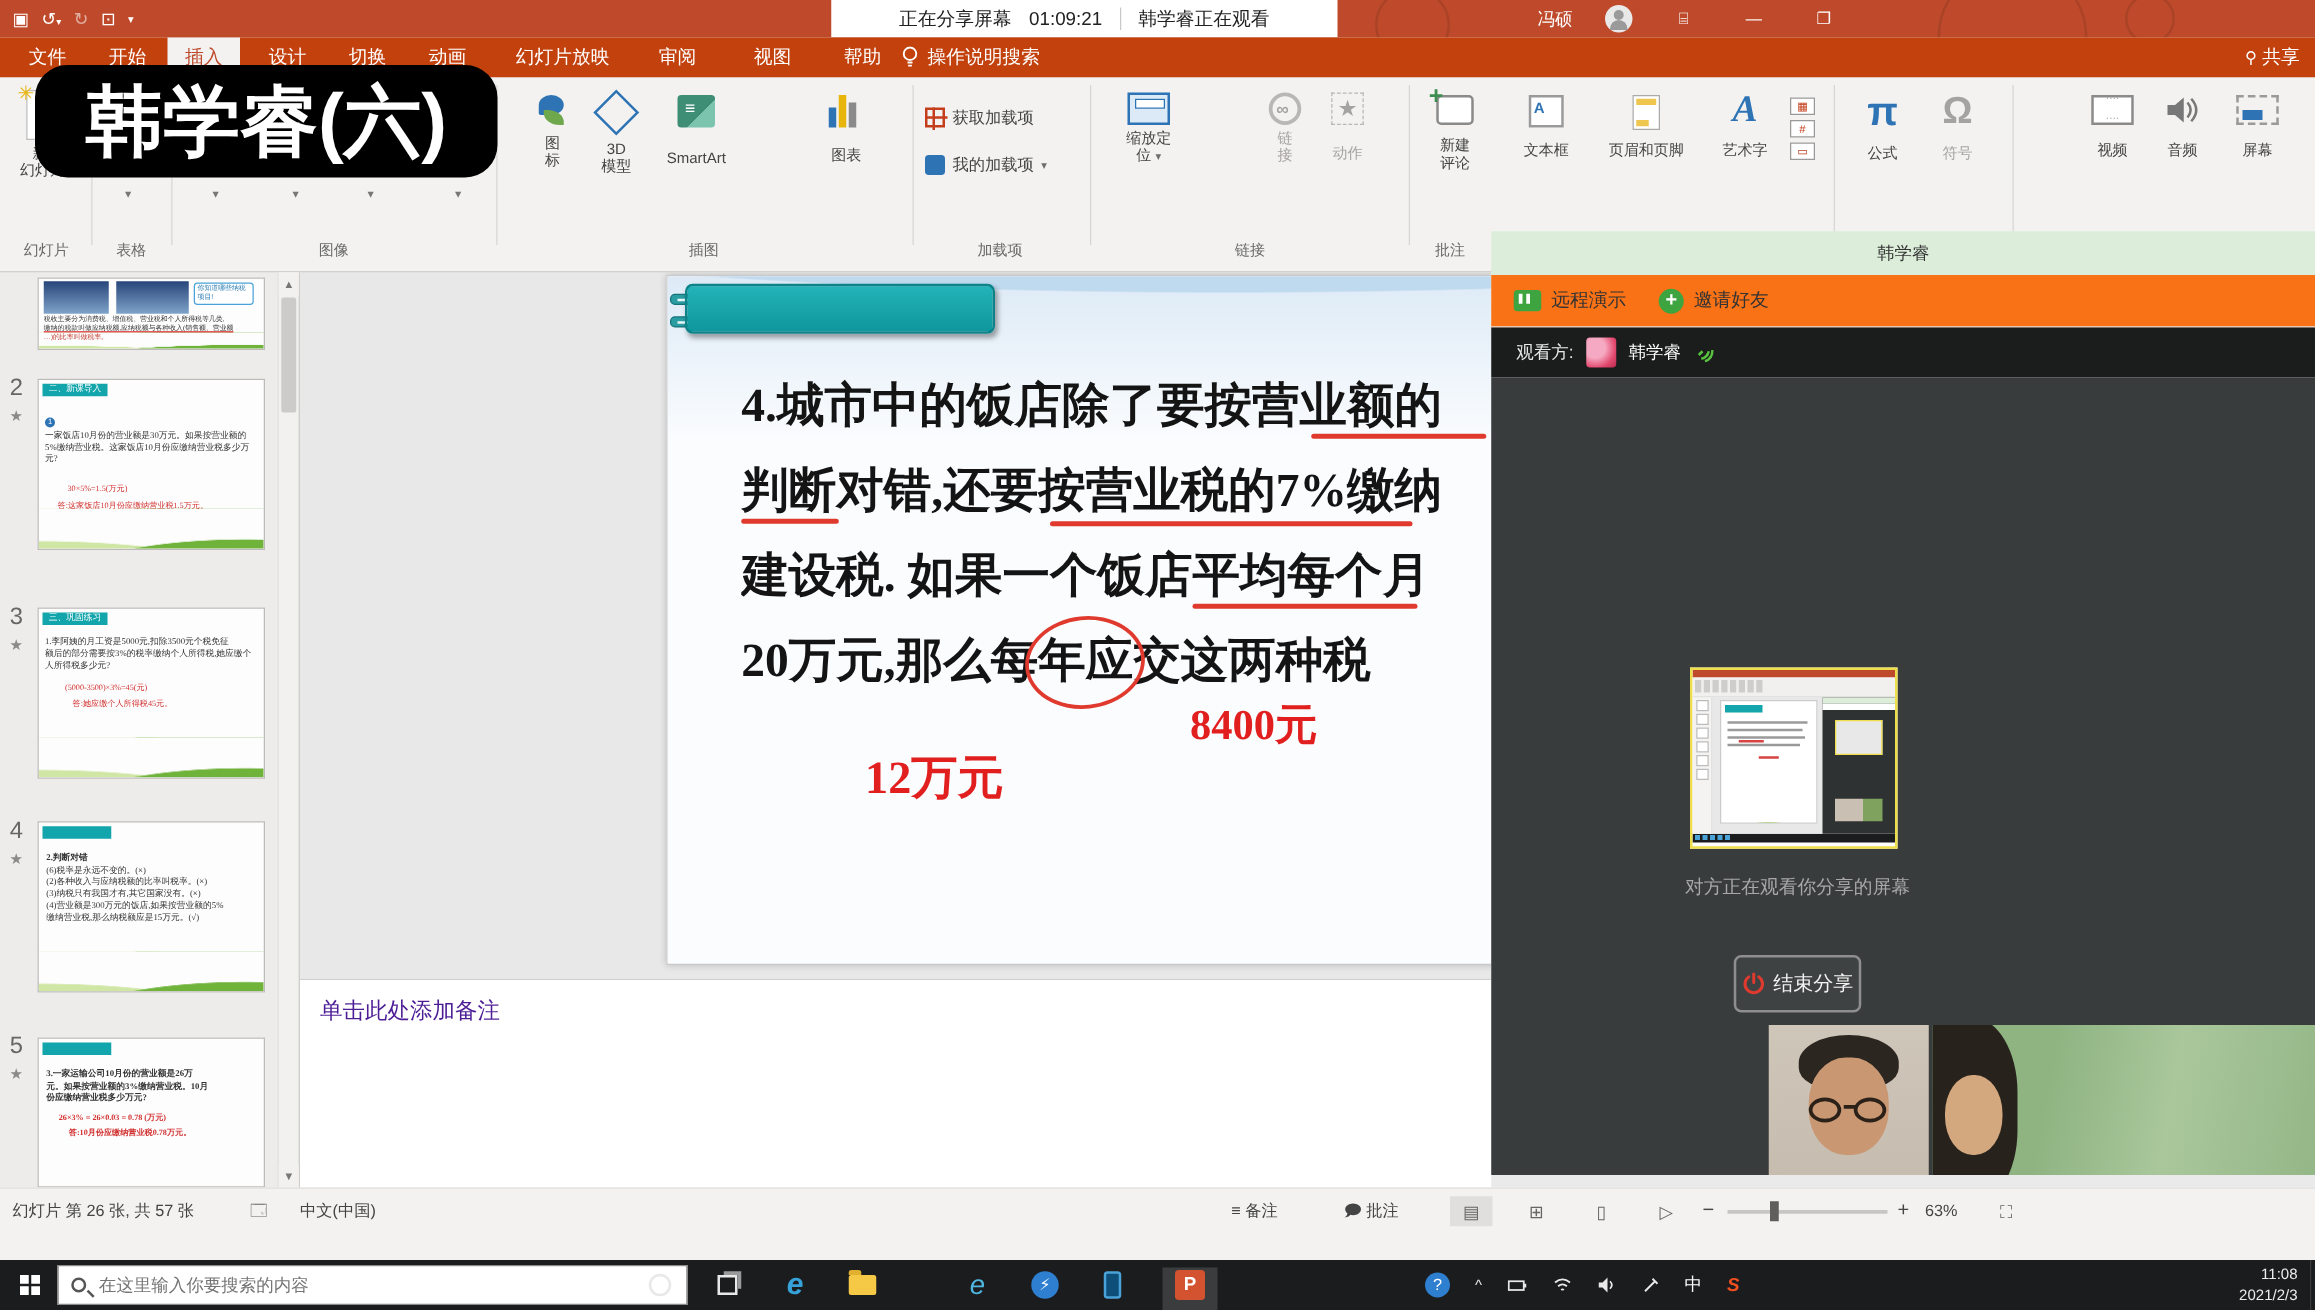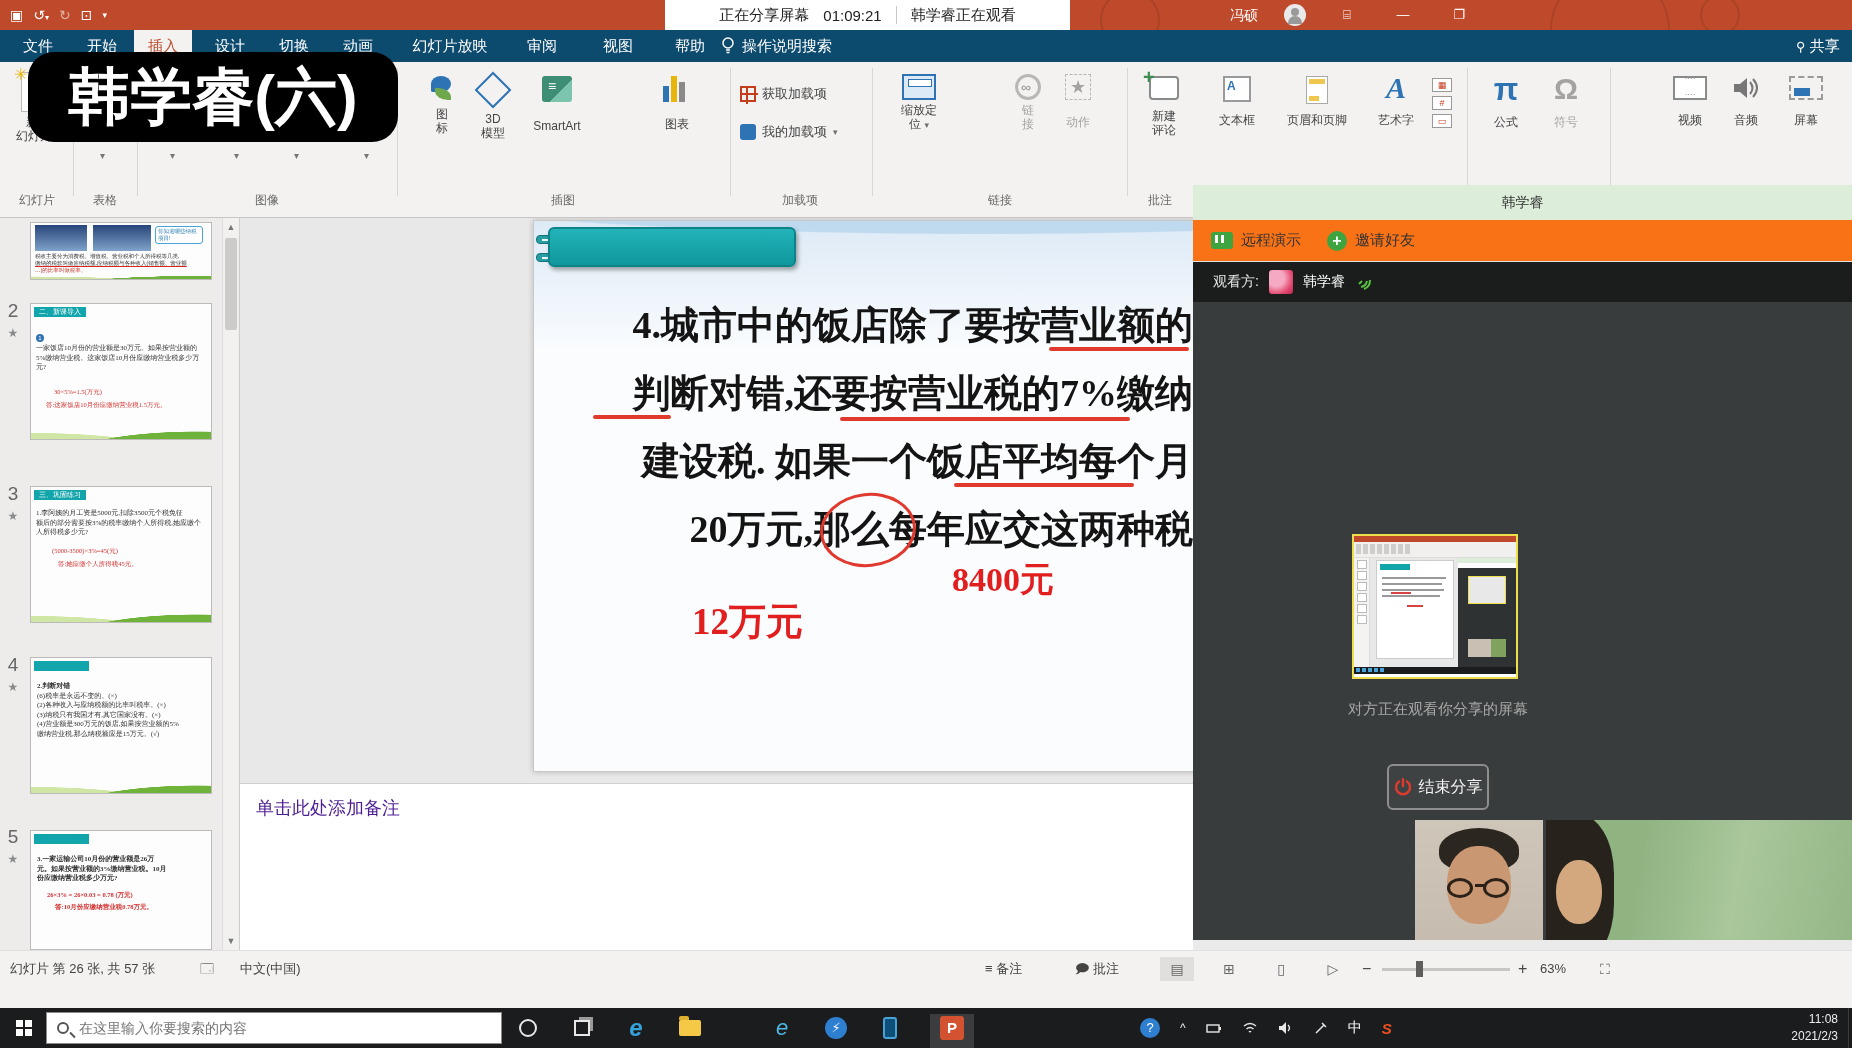--- a/index.html
+++ b/index.html
@@ -15,21 +15,21 @@
   .share-pill{left:665px;top:0;width:405px;height:30px;background:#fff;display:flex;
     align-items:center;justify-content:center;font-size:15px;color:#222;gap:14px;}
   .pill-div{width:1px;height:18px;background:#C9C9C9;}
   .tb-user{color:#fff;font-size:14px;line-height:30px;}
   .avatar-circ{width:22px;height:22px;border-radius:50%;background:#E9E9E9;position:relative;}
   .avatar-circ:before{content:"";position:absolute;left:7px;top:4px;width:8px;height:8px;border-radius:50%;background:#9a9a9a;}
   .avatar-circ:after{content:"";position:absolute;left:4px;top:12px;width:14px;height:8px;border-radius:7px 7px 0 0;background:#9a9a9a;}
   .winbtn{color:#fff;font-size:13px;line-height:30px;width:30px;text-align:center;}
 
   
-  .tabsrow{left:0;top:30px;width:1852px;height:32px;background:#0c4a6e;padding-left:28px;}
+  .tabsrow{left:0;top:30px;width:1852px;height:32px;background:#c2410c;padding-left:28px;}
   .tab{position:absolute;top:0;height:32px;line-height:32px;color:#fff;font-size:15px;text-align:center;}
   .tab.active{background:#F3F2F1;color:#BE4A2B;}
 
   
   .ribbon{left:0;top:62px;width:1852px;height:156px;background:#F3F2F1;border-bottom:1px solid #C8C6C4;}
   .rsep{position:absolute;top:6px;width:1px;height:128px;background:#D8D6D4;}
   .grouplabel{position:absolute;top:130px;font-size:12px;color:#696969;transform:translateX(-50%);}
   .g{position:absolute;display:flex;flex-direction:column;align-items:center;gap:3px;}
   .glabel{font-size:12px;color:#444;text-align:center;line-height:14px;}
   .gray .glabel{color:#A6A4A2;}
@@ -87,21 +87,21 @@
     background:radial-gradient(130% 150% at 92% 160%, #6FB33A 0 55%, rgba(0,0,0,0) 56%),
                radial-gradient(160% 160% at 0% 170%, #CFE6A5 0 55%, rgba(0,0,0,0) 56%),
                radial-gradient(120% 130% at 45% 180%, #A5D46B 0 50%, rgba(0,0,0,0) 51%);}
   .t-photo{position:absolute;top:2px;height:26px;background:linear-gradient(180deg,#27457A,#7FA3C9);}
   .t-bubble{position:absolute;border:1px solid #4AA3D8;background:#fff;color:#2F7FB5;font-size:5.5px;line-height:7px;padding:1px 2px;border-radius:3px;}
   .scrollbar{left:222px;top:218px;width:16px;height:732px;background:#F2F1F0;border-left:1px solid #DDD;}
   .scroll-arrow{position:absolute;left:0;width:16px;height:18px;font-size:9px;color:#777;text-align:center;line-height:18px;background:#F2F1F0;}
   .scroll-thumb{position:absolute;left:2px;width:12px;background:#CDCBC9;border-radius:2px;}
 
   
-  .slidearea{left:240px;top:218px;width:953px;height:565px;background:#E8E8E8;overflow:hidden;text-align:right;}
+  .slidearea{left:240px;top:218px;width:953px;height:565px;background:#E8E8E8;overflow:hidden;}
   .slide{position:absolute;left:293px;top:2px;width:900px;height:552px;background:#FAFCFE;border:1px solid #C9C9C9;box-shadow:0 0 6px rgba(0,0,0,.2);overflow:hidden;}
   .sky{position:absolute;left:0;top:0;right:0;height:130px;
     background:radial-gradient(140% 90% at 50% -40%, #BFD9EF 0 55%, rgba(255,255,255,0) 56%),
                linear-gradient(180deg,#DDEAF6,rgba(255,255,255,0));}
   .slide-banner{position:absolute;left:14px;top:6px;width:248px;height:40px;background:linear-gradient(180deg,#23B3B8,#0F979D);
     border:2px solid #0B8388;border-radius:6px;box-shadow:2px 3px 4px rgba(0,0,0,.35);}
   .clip{position:absolute;width:30px;height:9px;background:#2A9DA3;border:1px solid #117479;border-radius:4px;}
   .clip:after{content:"";position:absolute;left:5px;top:3px;width:16px;height:2px;background:#E8F8F8;}
   .slide-lines{position:absolute;left:59px;top:70px;width:600px;}
   .sline{white-space:nowrap;overflow:hidden;width:600px;font-family:"Liberation Serif","DejaVu Serif",serif;
@@ -168,21 +168,21 @@
   .webcam2{position:absolute;left:353px;top:518px;width:306px;height:177px;overflow:hidden;
     background:linear-gradient(100deg,#8FB482 0 30%,#A9C79B 60%,#93B686);}
   .w2-hair{position:absolute;left:-22px;top:-6px;width:90px;height:150px;background:#27221C;border-radius:40%;}
   .w2-face{position:absolute;left:10px;top:40px;width:46px;height:64px;background:#D4A87F;border-radius:48%;}
 
   
   .taskbar{left:0;top:1008px;width:1852px;height:40px;background:#1B1C1E;z-index:60;display:block;}
   .startgrid{position:absolute;left:16px;top:12px;width:16px;height:16px;
     background:linear-gradient(#fff,#fff) 0 0/7px 7px no-repeat,linear-gradient(#fff,#fff) 9px 0/7px 7px no-repeat,
     linear-gradient(#fff,#fff) 0 9px/7px 7px no-repeat,linear-gradient(#fff,#fff) 9px 9px/7px 7px no-repeat;}
-  .searchbox{position:absolute;left:46px;top:4px;width:456px;height:32px;background:#fff;border:1px solid #8a8a8a;
+  .searchbox{position:absolute;left:46px;top:4px;width:504px;height:32px;background:#fff;border:1px solid #8a8a8a;
     display:flex;align-items:center;gap:8px;padding:0 10px;}
   .searchbox input{border:0;outline:0;flex:1;font-size:14px;color:#333;font-family:inherit;background:transparent;}
   .ic-mag{width:12px;height:12px;border:2px solid #555;border-radius:50%;position:relative;flex:none;}
   .ic-mag:after{content:"";position:absolute;left:10px;top:10px;width:7px;height:2px;background:#555;transform:rotate(45deg);}
   .tbicon{position:absolute;top:6px;width:28px;height:28px;display:flex;align-items:center;justify-content:center;}
   .cortana{width:18px;height:18px;border:2px solid #E8E8E8;border-radius:50%;}
   .taskview{width:16px;height:16px;border:2px solid #E8E8E8;box-shadow:4px -4px 0 -1px #9a9a9a;}
   .edge-e{color:#35A3DA;font-size:24px;font-weight:bold;font-style:italic;}
   .ie-e{color:#4FB6E0;font-size:22px;font-style:italic;}
   .folder{width:22px;height:16px;background:#F5C846;border-radius:2px;position:relative;}

